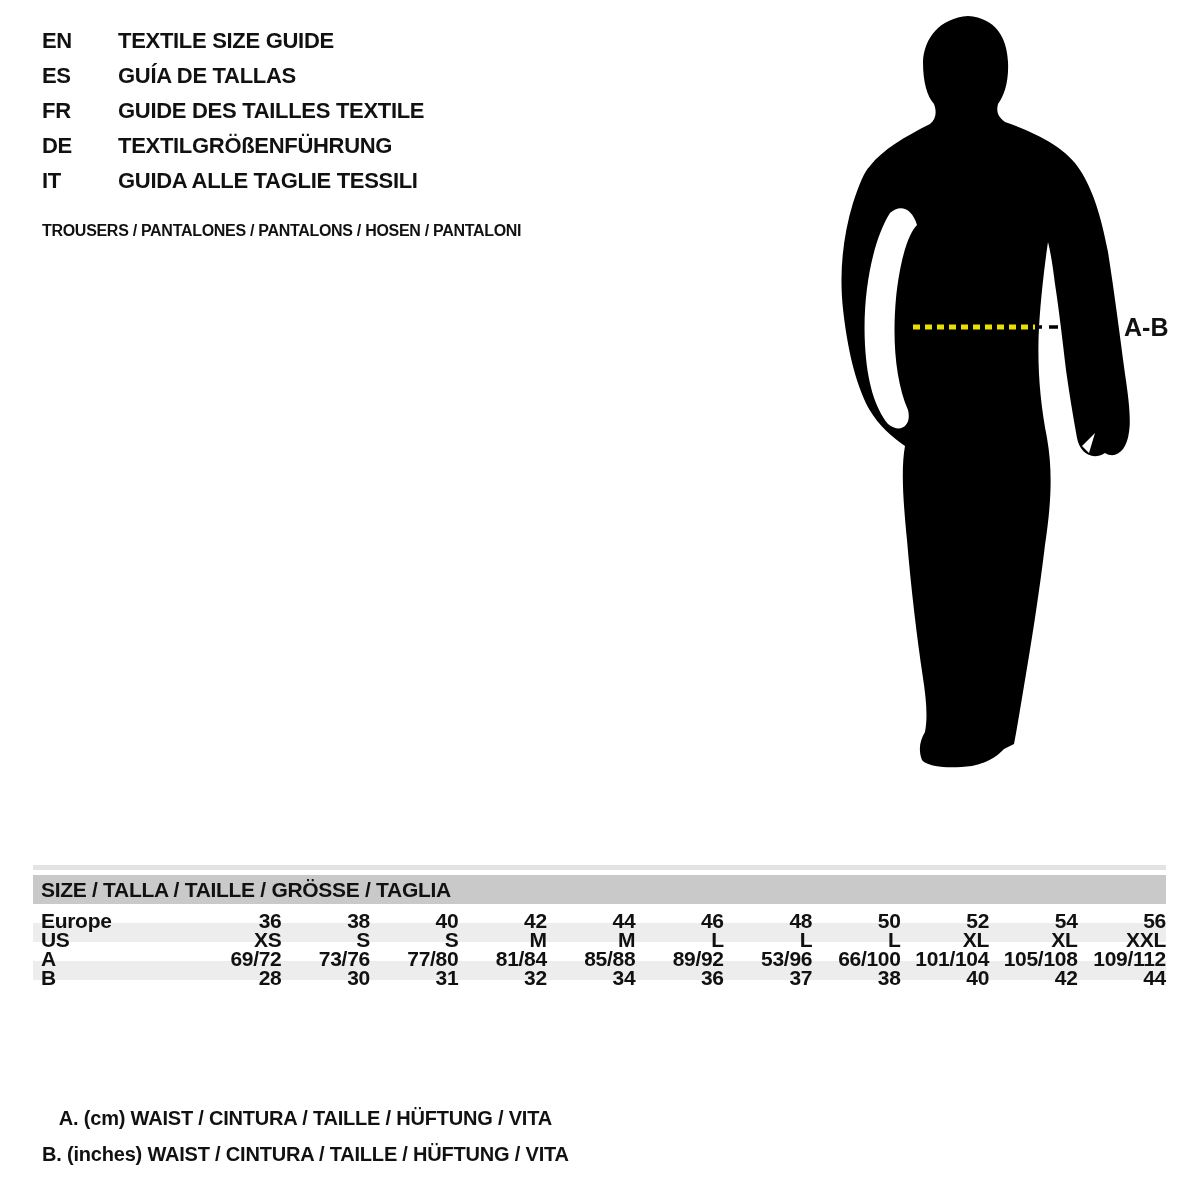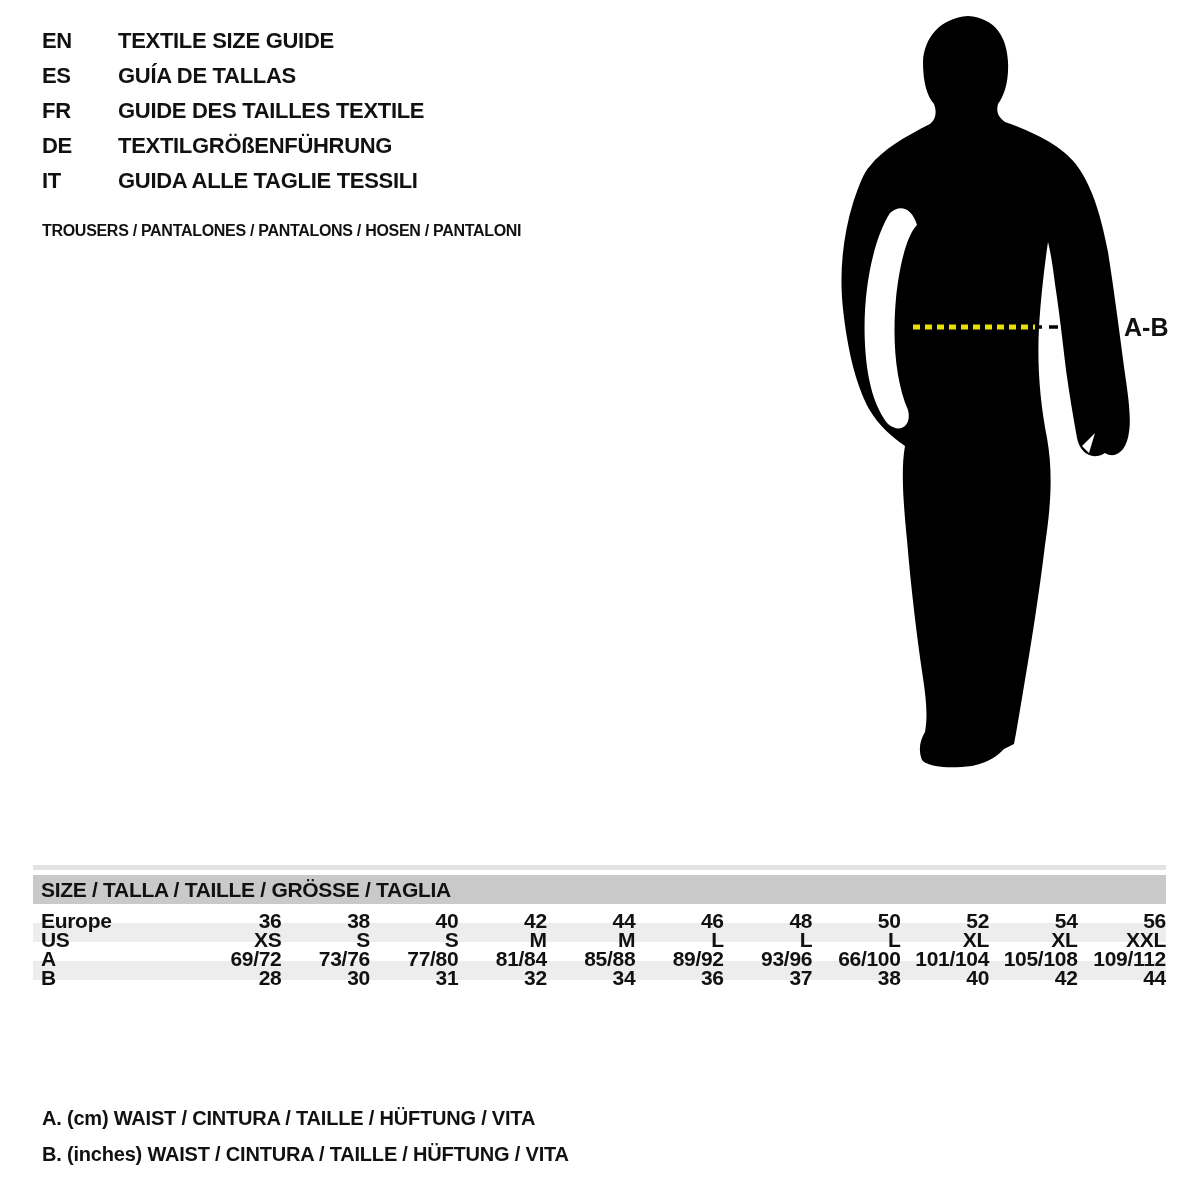--- a/index.html
+++ b/index.html
@@ -34,21 +34,21 @@
   .table-header{
     height:29px;line-height:29px;padding-left:8px;
     font-weight:bold;font-size:21px;letter-spacing:-0.3px;background:#c9c9c9;
   }
   .t-row{display:flex;height:19px;line-height:33px;font-weight:bold;font-size:21px;letter-spacing:-0.3px;}
   .t-label{width:160px;padding-left:8px;box-sizing:border-box;}
   .t-cell{flex:1;text-align:right;}
 
   
   .footnotes{position:absolute;left:42px;top:1100px;}
-  .footnote{font-weight:bold;font-size:20px;height:36px;line-height:36px;letter-spacing:-0.2px;white-space:nowrap;}
+  .footnote{font-weight:bold;font-size:20px;height:36px;line-height:36px;letter-spacing:-0.2px;white-space:nowrap;text-align:center;}
 </style>
 </head>
 <body style="background: rgb(255, 255, 255); color: rgb(17, 17, 17);">
 
 <div class="canvas">
 
   <div class="lang-block">
       <div class="lang-row">
         <span class="lang-code">EN</span>
         <span class="lang-title">TEXTILE SIZE GUIDE</span>
@@ -154,21 +154,21 @@
           <div class="t-cell">XXL</div>
         </div>
         <div class="t-row">
           <div class="t-label">A</div>
           <div class="t-cell">69/72</div>
           <div class="t-cell">73/76</div>
           <div class="t-cell">77/80</div>
           <div class="t-cell">81/84</div>
           <div class="t-cell">85/88</div>
           <div class="t-cell">89/92</div>
-          <div class="t-cell">93/96</div>
+          <div class="t-cell">53/96</div>
           <div class="t-cell">66/100</div>
           <div class="t-cell">101/104</div>
           <div class="t-cell">105/108</div>
           <div class="t-cell">109/112</div>
         </div>
         <div class="t-row" style="background: rgb(237, 237, 237);">
           <div class="t-label">B</div>
           <div class="t-cell">28</div>
           <div class="t-cell">30</div>
           <div class="t-cell">31</div>

